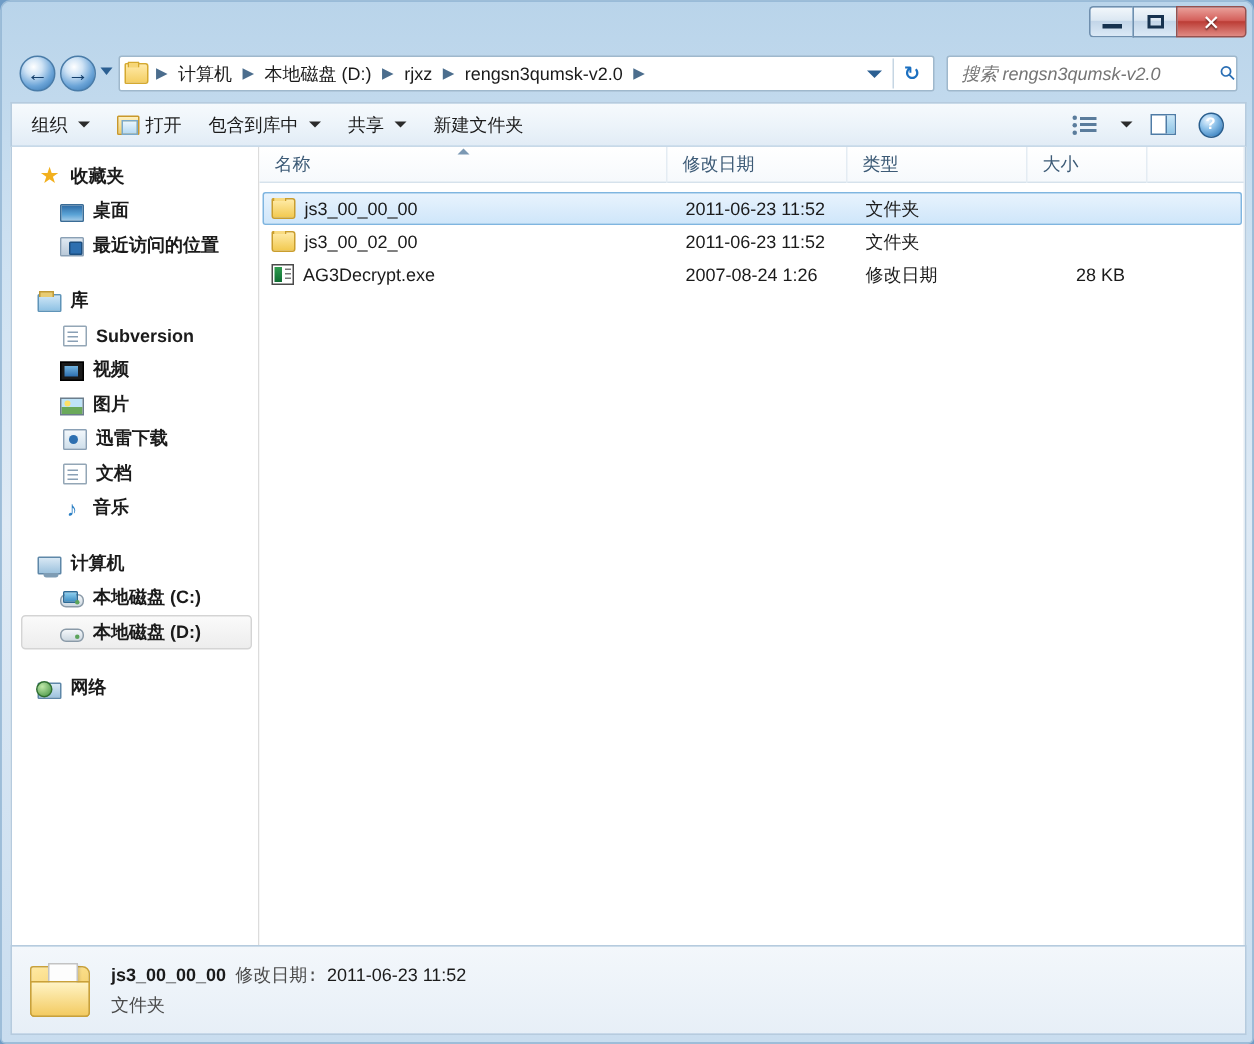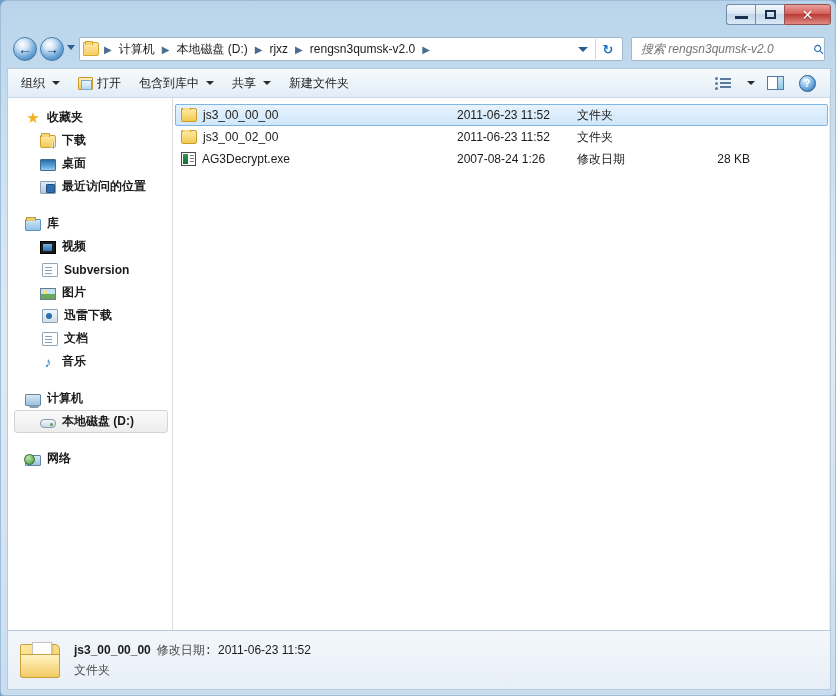--- a/index.html
+++ b/index.html
@@ -543,47 +543,43 @@
   <div id="main">
 
     <div id="sidebar">
 
       <div class="nav-group">
         <div class="nav-row head">
           <span class="ic ic-star">★</span>
           <span class="nav-label">收藏夹</span>
         </div>
         <div class="nav-row child">
-          <span class="ic ic-folder ic-dl"></span>
-          <span class="nav-label">下载</span>
-        </div>
-        <div class="nav-row child">
           <span class="ic ic-desktop"></span>
           <span class="nav-label">桌面</span>
         </div>
         <div class="nav-row child">
           <span class="ic ic-recent"></span>
           <span class="nav-label">最近访问的位置</span>
         </div>
       </div>
 
       <div class="spacer-row"></div>
 
       <div class="nav-group">
         <div class="nav-row head">
           <span class="ic ic-lib"></span>
           <span class="nav-label">库</span>
         </div>
         <div class="nav-row child">
+          <span class="ic ic-doc"></span>
+          <span class="nav-label">Subversion</span>
+        </div>
+        <div class="nav-row child">
           <span class="ic ic-video"></span>
           <span class="nav-label">视频</span>
-        </div>
-        <div class="nav-row child">
-          <span class="ic ic-doc"></span>
-          <span class="nav-label">Subversion</span>
         </div>
         <div class="nav-row child">
           <span class="ic ic-pic"></span>
           <span class="nav-label">图片</span>
         </div>
         <div class="nav-row child">
           <span class="ic ic-thunder"></span>
           <span class="nav-label">迅雷下载</span>
         </div>
         <div class="nav-row child">
@@ -596,37 +592,57 @@
         </div>
       </div>
 
       <div class="spacer-row"></div>
 
       <div class="nav-group">
         <div class="nav-row head">
           <span class="ic ic-computer"></span>
           <span class="nav-label">计算机</span>
         </div>
+        <div class="nav-row child">
+          <span class="ic ic-drive ic-drive-sys"></span>
+          <span class="nav-label">本地磁盘 (C:)</span>
+        </div>
         <div class="nav-row child selected">
           <span class="ic ic-drive"></span>
           <span class="nav-label">本地磁盘 (D:)</span>
         </div>
       </div>
 
       <div class="spacer-row"></div>
 
       <div class="nav-group">
         <div class="nav-row head">
           <span class="ic ic-network"></span>
           <span class="nav-label">网络</span>
         </div>
       </div>
     </div>
 
     <div id="filepane">
+      <div id="col-header">
+        <div class="col c-name">
+          <span class="sort-tri"></span>
+          <span>名称</span>
+        </div>
+        <div class="col c-date">
+          <span>修改日期</span>
+        </div>
+        <div class="col c-type">
+          <span>类型</span>
+        </div>
+        <div class="col c-size">
+          <span>大小</span>
+        </div>
+        <div class="col c-pad"></div>
+      </div>
 
       <div id="rows">
         <div class="row selected">
           <span class="cell n">
             <span class="row-folder-ico"></span>
             <span>js3_00_00_00</span>
           </span>
           <span class="cell d">2011-06-23 11:52</span>
           <span class="cell t">文件夹</span>
           <span class="cell s"></span>

